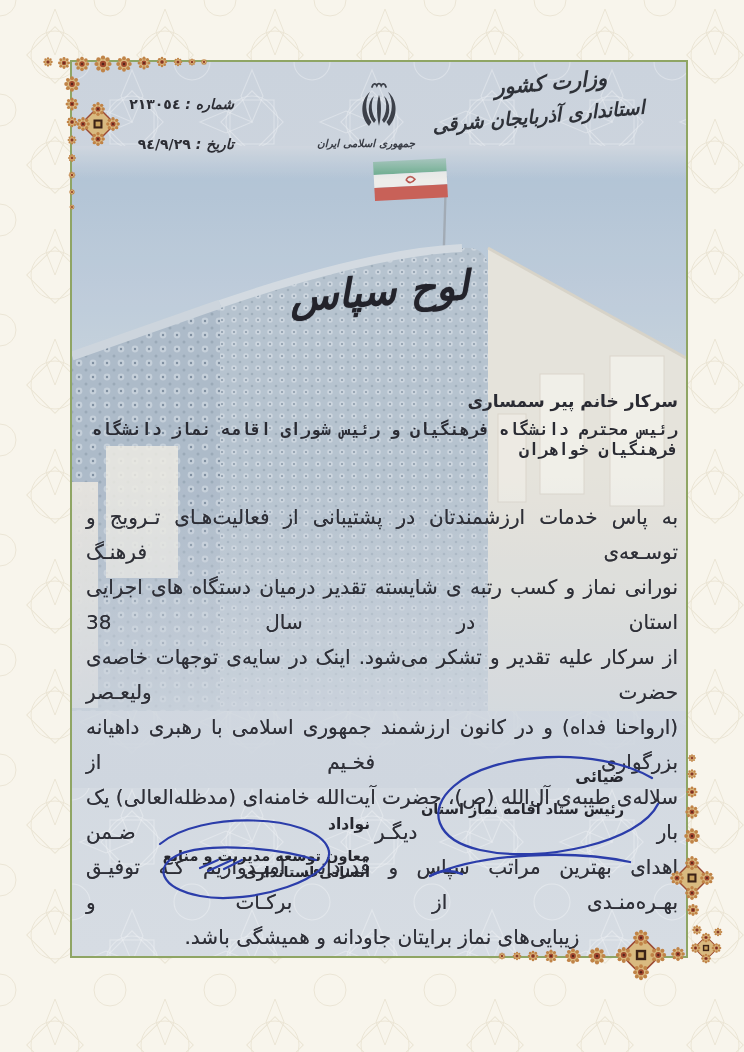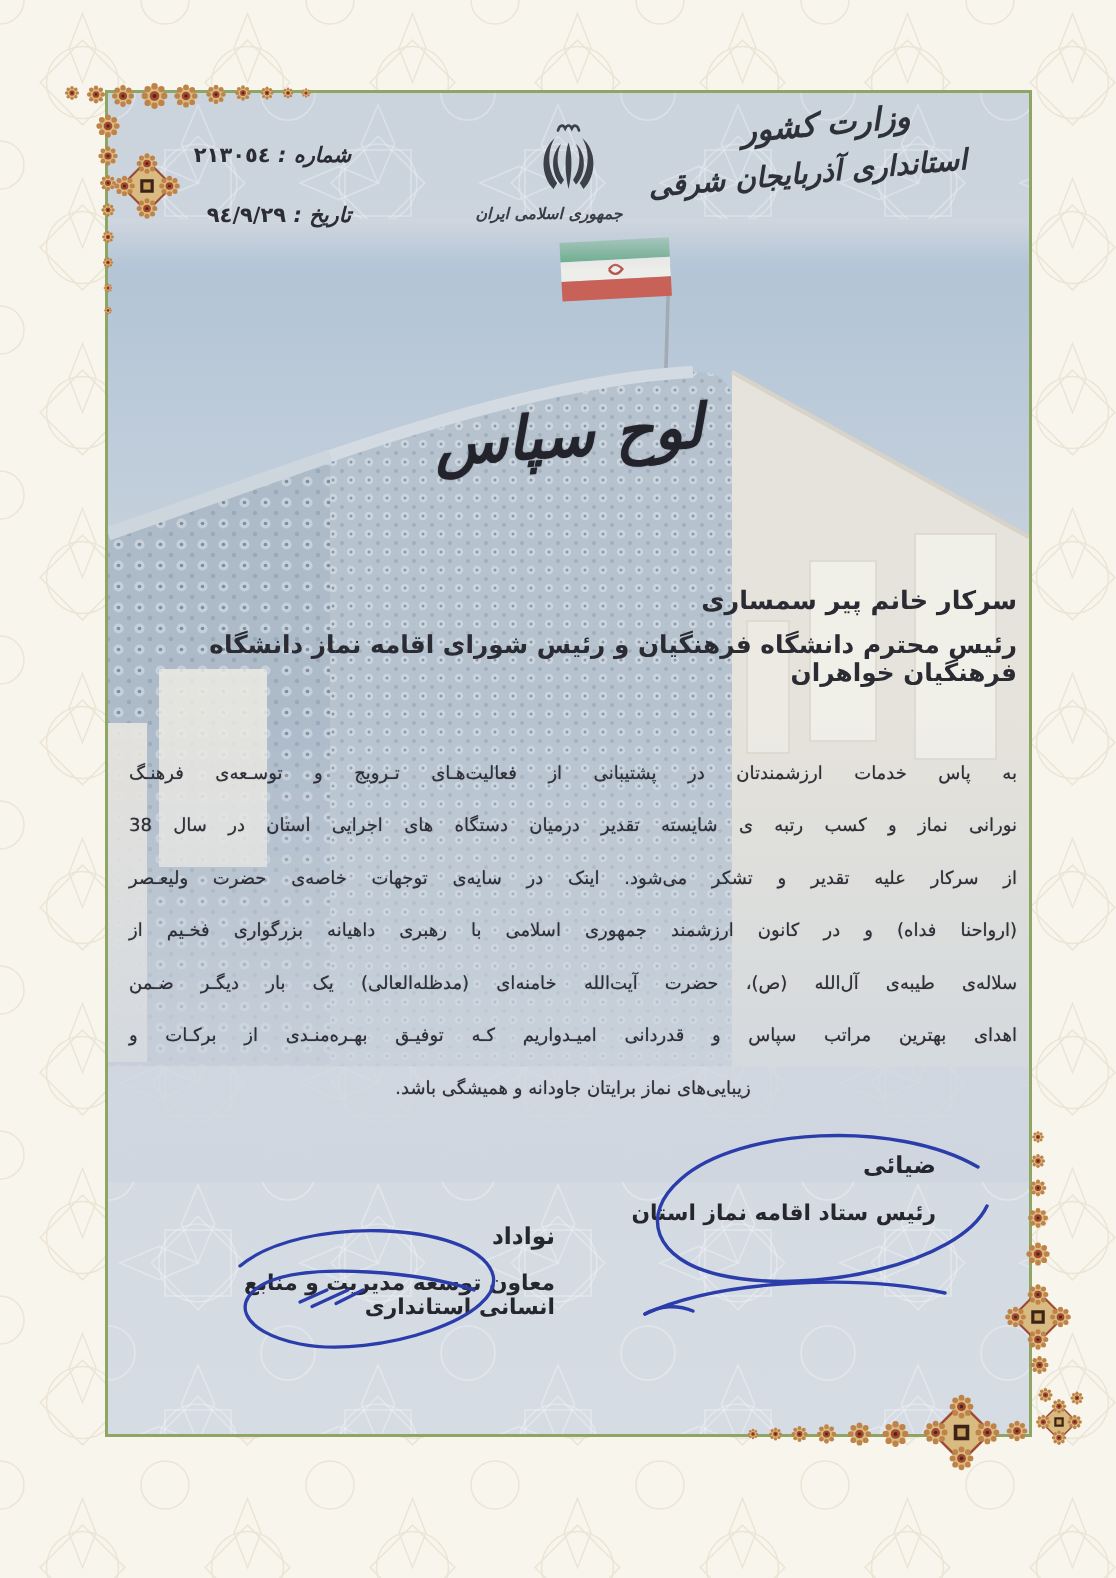--- a/index.html
+++ b/index.html
@@ -41,24 +41,24 @@
     font-size:40px; font-weight:bold; font-style:italic; color:#23232b;
     transform:rotate(-4deg); direction:rtl;
     text-shadow:0 0 1px rgba(35,35,43,.5);
   }
   
   .content{
     position:absolute; left:14px; right:8px; top:294px;
     direction:rtl; text-align:right;margin-top:35px;
   }
   .recipient-name{font-size:17px; font-weight:bold; color:#2a2b33; margin-bottom:9px;}
-  .recipient-role{font-size:16.5px; font-weight:bold; color:#2a2b33; margin-bottom:40px;}
+  .recipient-role{font-size:16.5px; font-weight:bold; color:#2a2b33; margin-bottom:40px;font-family:Liberation Mono, monospace;}
   .salutation{font-size:16px; font-weight:bold; color:#2a2b33; margin-bottom:11px;}
   .body-line{
-    font-size:12px; line-height:35px; color:#2e2f37;
+    font-size:20px; line-height:35px; color:#2e2f37;
     text-align:justify; text-align-last:justify;
     text-shadow:0 0 .6px rgba(46,47,55,.65);
   }
   .body-line.last{text-align:center; text-align-last:center;}
   
   .sign-block{position:absolute; text-align:right; direction:rtl; color:#26272e;}
   .sign-right{left:332px; top:706px; width:220px;}
   .sign-left{left:38px; top:753px; width:260px;}
   .sign-name{font-size:15.5px; font-weight:bold; margin-bottom:15px;}
   .sign-title{font-size:14.5px; font-weight:bold;}

